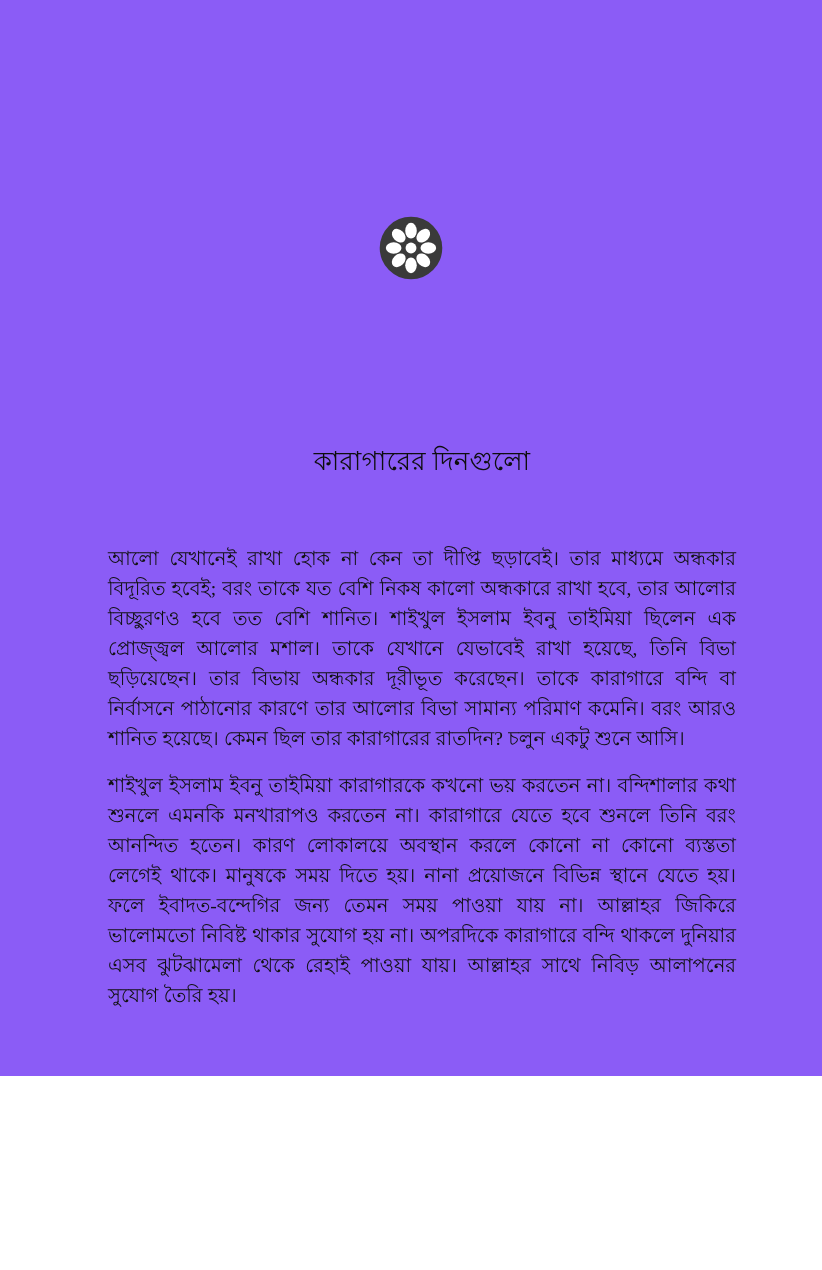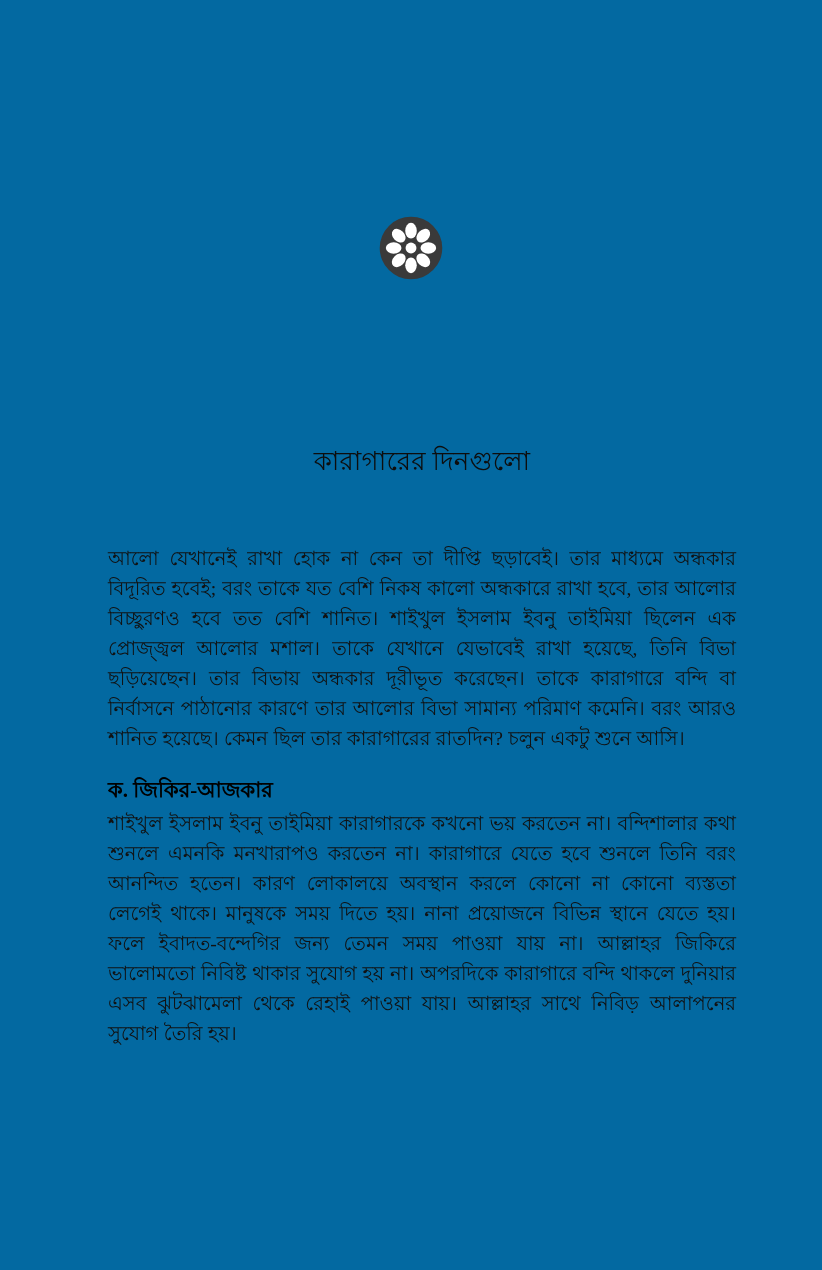--- a/index.html
+++ b/index.html
@@ -5,23 +5,23 @@
 <style>
   html, body {
     margin: 0;
     padding: 0;
     background: #ffffff;
   }
 
   .page {
     position: relative;
     width: 822px;
-    height: 1270px;
+    height: 1076px;
     margin: 0 auto;
-    background: #0369a1;
+    background: #8b5cf6;
     overflow: hidden;
     box-sizing: border-box;
     font-family: "Liberation Serif", "DejaVu Serif", serif;
     color: #111111;
   }
 
   
   .ornament-wrap {
     position: absolute;
     left: 0;
@@ -115,20 +115,19 @@
       <circle cx="50" cy="50" r="8" fill="#ffffff"></circle>
     </svg>
   </div>
 
   <h1 class="chapter-title">কারাগারের দিনগুলো</h1>
 
   <div class="content">
 
     <p class="para">আলো যেখানেই রাখা হোক না কেন তা দীপ্তি ছড়াবেই। তার মাধ্যমে অন্ধকার বিদূরিত হবেই; বরং তাকে যত বেশি নিকষ কালো অন্ধকারে রাখা হবে, তার আলোর বিচ্ছুরণও হবে তত বেশি শানিত। শাইখুল ইসলাম ইবনু তাইমিয়া ছিলেন এক প্রোজ্জ্বল আলোর মশাল। তাকে যেখানে যেভাবেই রাখা হয়েছে, তিনি বিভা ছড়িয়েছেন। তার বিভায় অন্ধকার দূরীভূত করেছেন। তাকে কারাগারে বন্দি বা নির্বাসনে পাঠানোর কারণে তার আলোর বিভা সামান্য পরিমাণ কমেনি। বরং আরও শানিত হয়েছে। কেমন ছিল তার কারাগারের রাতদিন? চলুন একটু শুনে আসি।</p>
 
-    <h2 class="section-heading">ক. জিকির-আজকার</h2>
 
     <p class="para">শাইখুল ইসলাম ইবনু তাইমিয়া কারাগারকে কখনো ভয় করতেন না। বন্দিশালার কথা শুনলে এমনকি মনখারাপও করতেন না। কারাগারে যেতে হবে শুনলে তিনি বরং আনন্দিত হতেন। কারণ লোকালয়ে অবস্থান করলে কোনো না কোনো ব্যস্ততা লেগেই থাকে। মানুষকে সময় দিতে হয়। নানা প্রয়োজনে বিভিন্ন স্থানে যেতে হয়। ফলে ইবাদত-বন্দেগির জন্য তেমন সময় পাওয়া যায় না। আল্লাহর জিকিরে ভালোমতো নিবিষ্ট থাকার সুযোগ হয় না। অপরদিকে কারাগারে বন্দি থাকলে দুনিয়ার এসব ঝুটঝামেলা থেকে রেহাই পাওয়া যায়। আল্লাহর সাথে নিবিড় আলাপনের সুযোগ তৈরি হয়।</p>
 
 
   </div>
 
 </div>
 
 </body></html>

